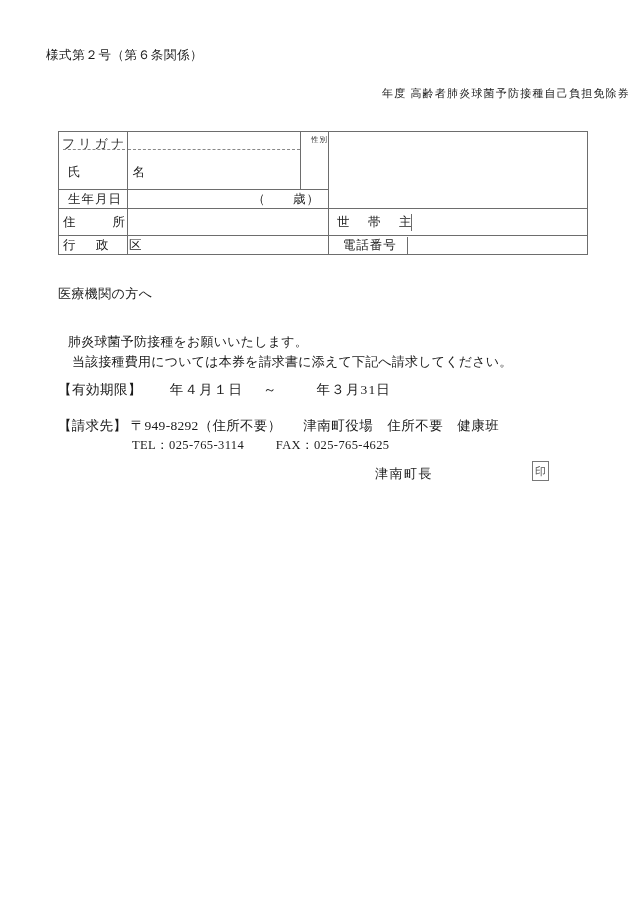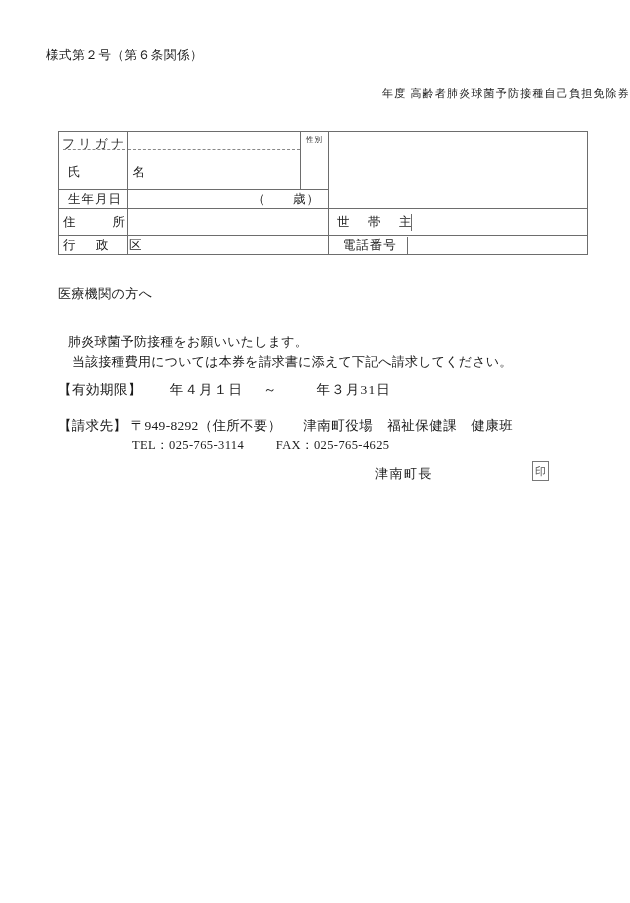--- a/index.html
+++ b/index.html
@@ -120,21 +120,21 @@
   }
   .gender-cell {
     position: relative;
     height: 57px;
     vertical-align: top;
   }
   .gender-label {
     position: absolute;
     left: 0; top: 3px;
     width: 100%;
-    text-align: center;
+    text-align: right;
     font-size: 7.5px;
     letter-spacing: 1px;
     color: #333;
   }
   .age-cell {
     position: relative;
     text-align: right;
     padding-right: 6px !important;
     font-size: 12.5px;
     white-space: nowrap;
@@ -322,21 +322,21 @@
   <div class="validity-row">
     <span class="v-head">【有効期限】</span>
     <span class="v-start">年４月１日</span>
     <span class="v-tilde">～</span>
     <span class="v-end">年３月31日</span>
   </div>
 
   <div class="billing-row">
     <span>【請求先】</span>
     <span>〒949-8292（住所不要）</span>
-    <span class="b-office">津南町役場　福祉保健課　健康班</span>
+    <span class="b-office">津南町役場　住所不要　健康班</span>
   </div>
 
   <div class="contact-row">
     <span>TEL：025-765-3114</span>
     <span class="c-fax">FAX：025-765-4625</span>
   </div>
 
   <div class="signature-row">津南町長</div>
   <div class="seal-box">印</div>
 

